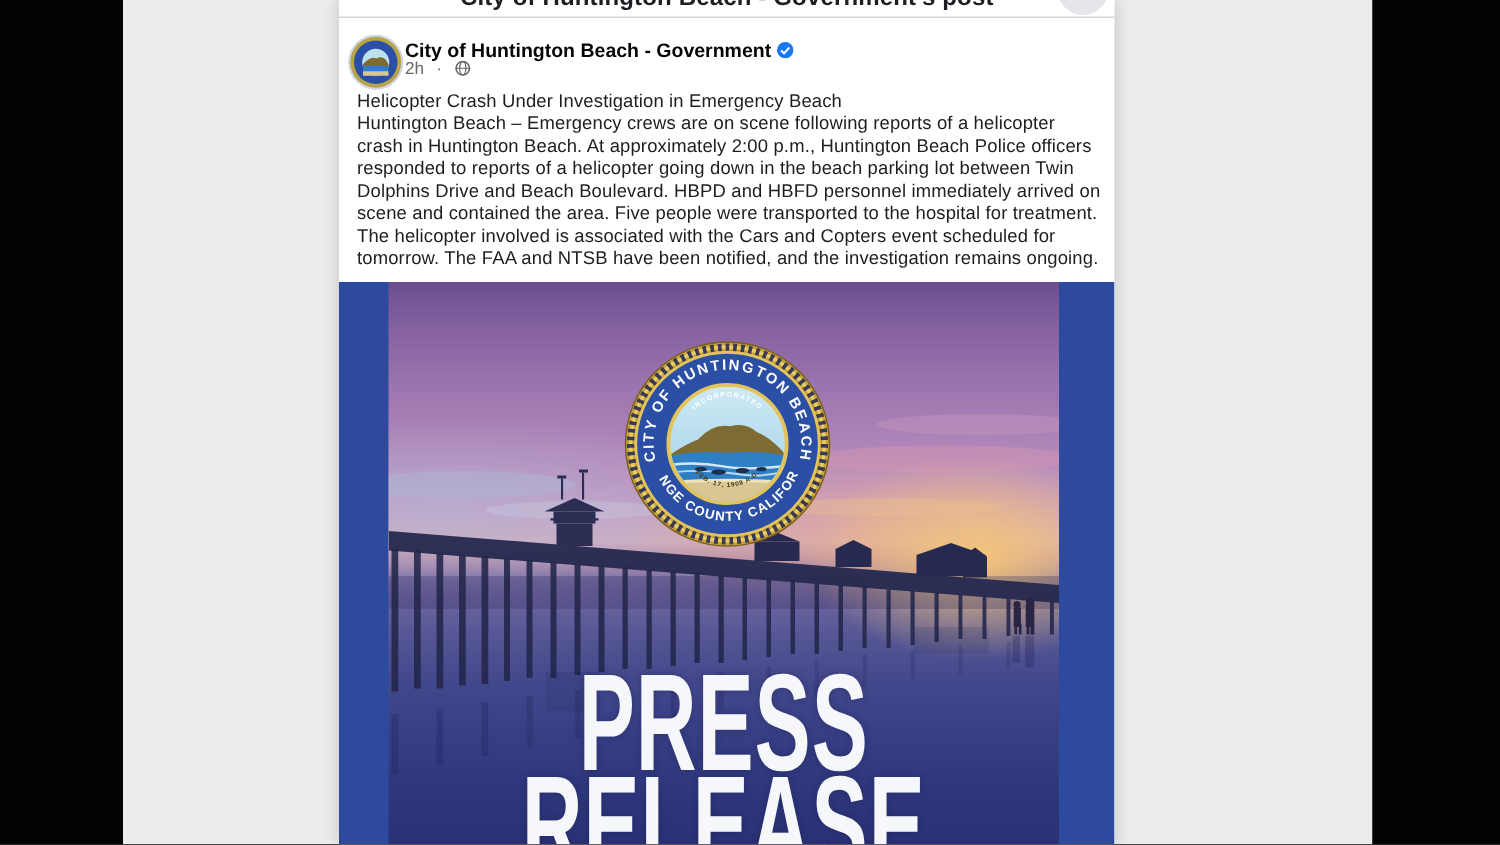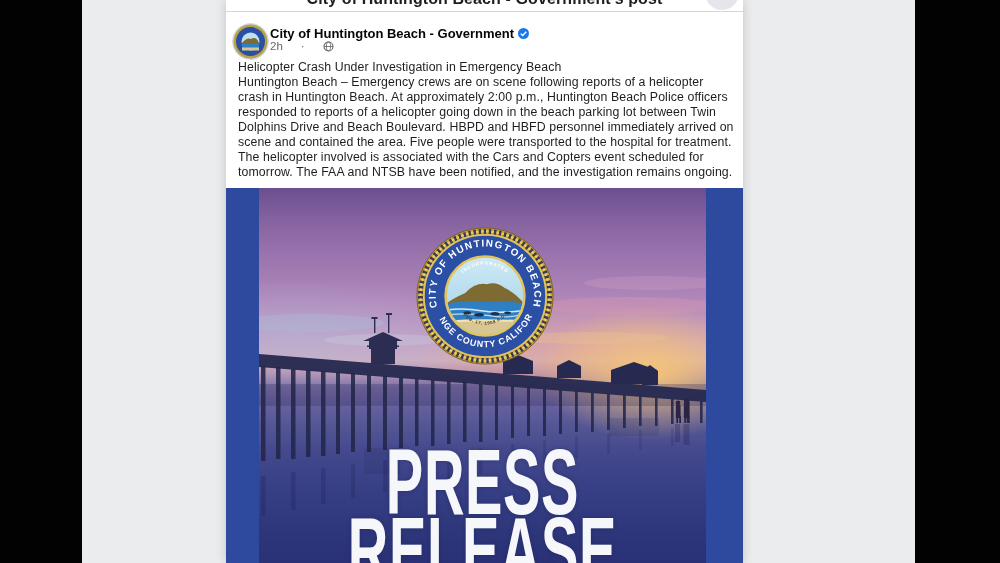--- a/index.html
+++ b/index.html
@@ -19,21 +19,21 @@
   .close-btn{position:absolute;left:479px;top:-24px;width:34px;height:34px;border-radius:50%;
              background:#e4e6eb;color:#606770;display:flex;align-items:center;justify-content:center;
              font-size:15px;font-weight:700;}
   .header-divider{position:absolute;top:11px;left:0;width:100%;height:1px;background:#d4d6da;}
 
   .avatar{position:absolute;left:6px;top:23px;width:37px;height:37px;border-radius:50%;overflow:hidden;}
   .page-name{position:absolute;left:44px;top:26px;font-size:13px;font-weight:700;color:#050505;
              display:flex;align-items:center;gap:4px;white-space:nowrap;}
   .badge{display:inline-block;width:11px;height:11px;}
   .meta{position:absolute;left:44px;top:40px;font-size:11.5px;color:#65676b;
-        display:flex;align-items:center;gap:18px;}
+        display:flex;align-items:flex-start;gap:8px;}
   .globe{display:inline-block;width:11px;height:11px;}
 
   .post-text{position:absolute;left:12px;top:60px;width:497px;font-size:12.3px;line-height:1.215;
              color:#1c1e21;letter-spacing:.1px;}
   .post-text p{margin:0;}
 
   .post-image{position:absolute;left:0;top:188px;width:517px;height:375px;background:#2e4a9f;}
   .photo{position:absolute;left:33px;top:0;width:447px;height:375px;overflow:hidden;
     background:
       radial-gradient(160px 95px at 88% 49%, rgba(246,198,118,.95), rgba(246,198,118,0) 72%),

